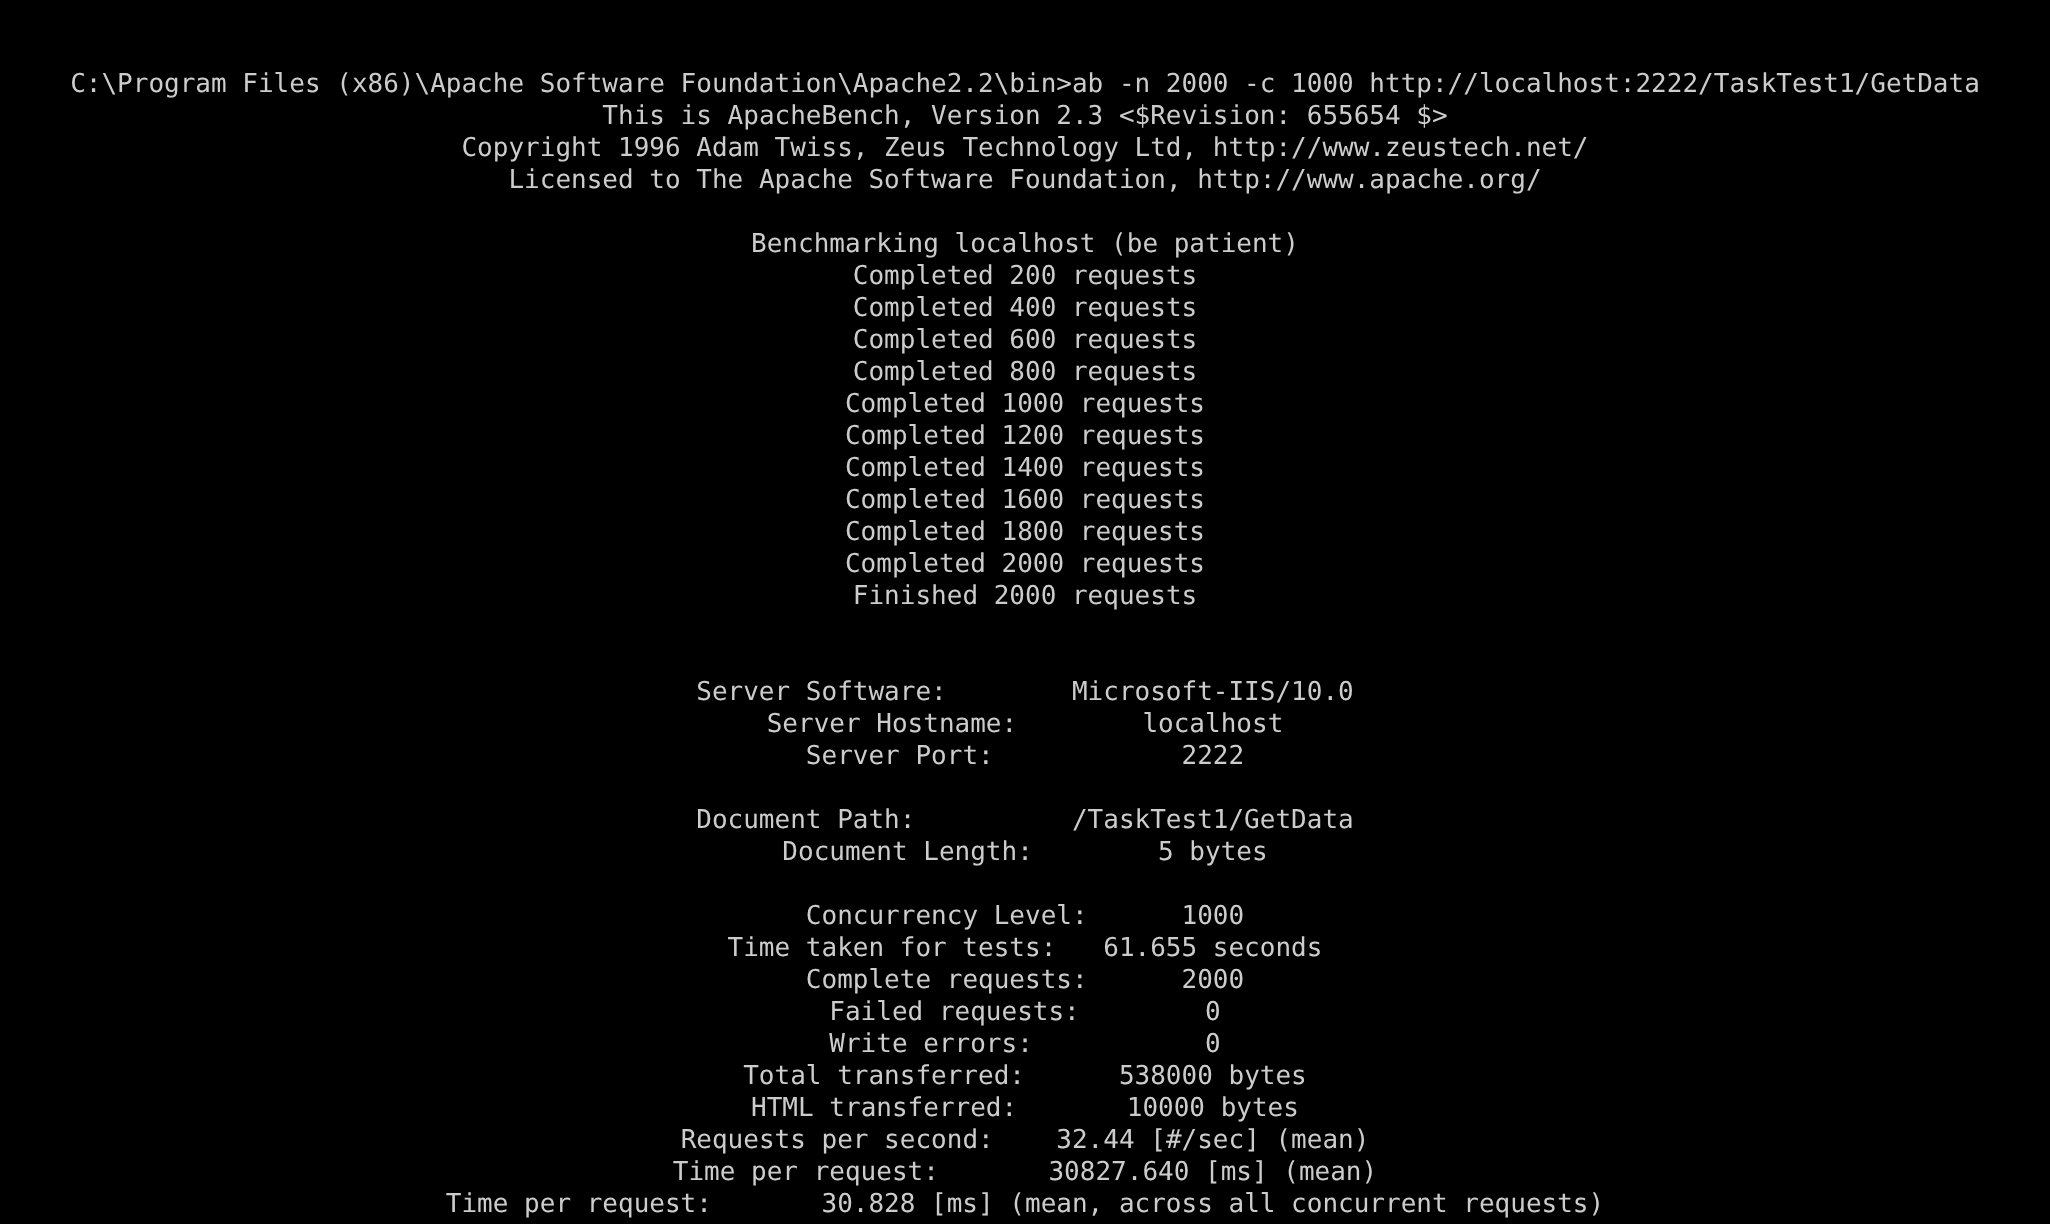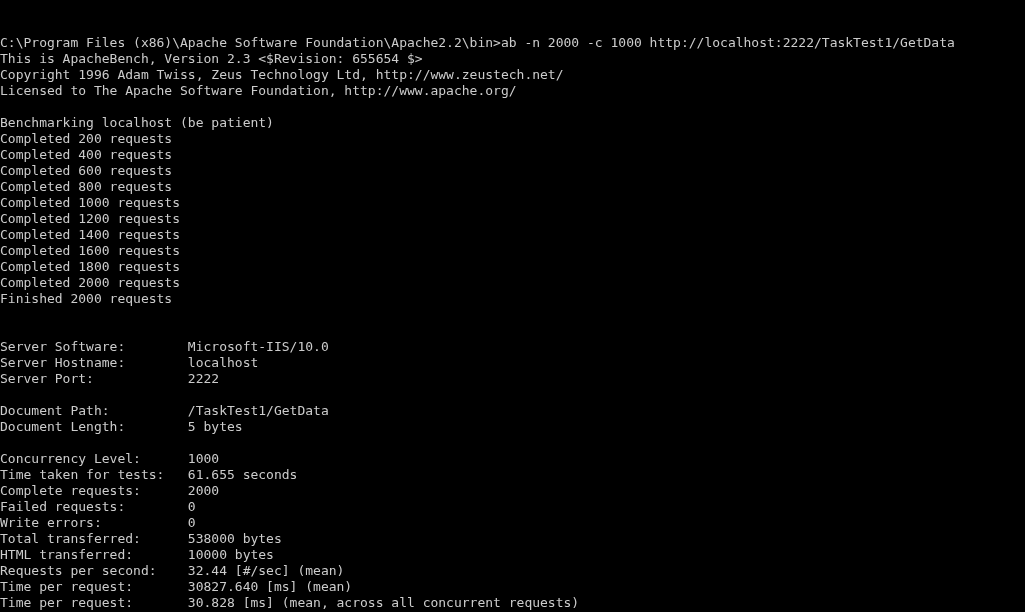--- a/index.html
+++ b/index.html
@@ -1,15 +1,15 @@
 <!DOCTYPE html>
 <html><head>
 <meta charset="utf-8">
 <style>
-  * { margin: 0; padding: 0; box-sizing: border-box; }
+  * { margin: 0; padding: 0; box-sizing: border-box; text-align: center; }
 
   html, body {
     width: 1025px;
     height: 612px;
     background: #000000;
     overflow: hidden;
   }
 
   #terminal {
     width: 1025px;

